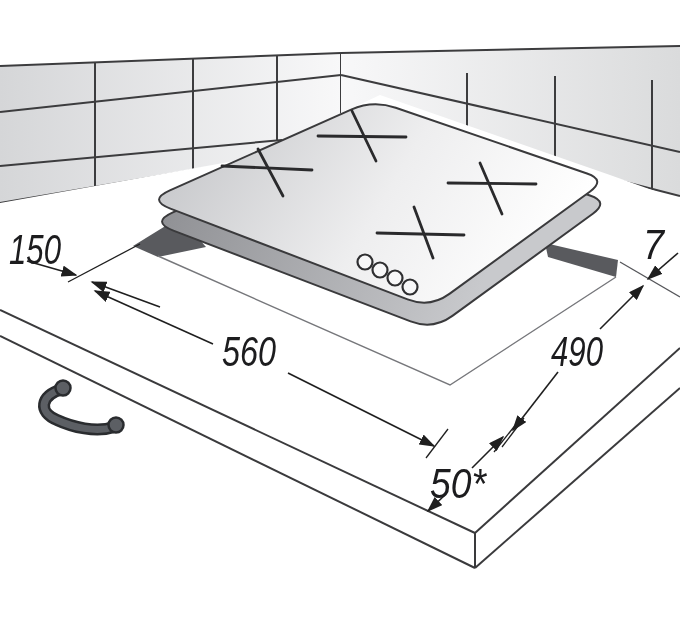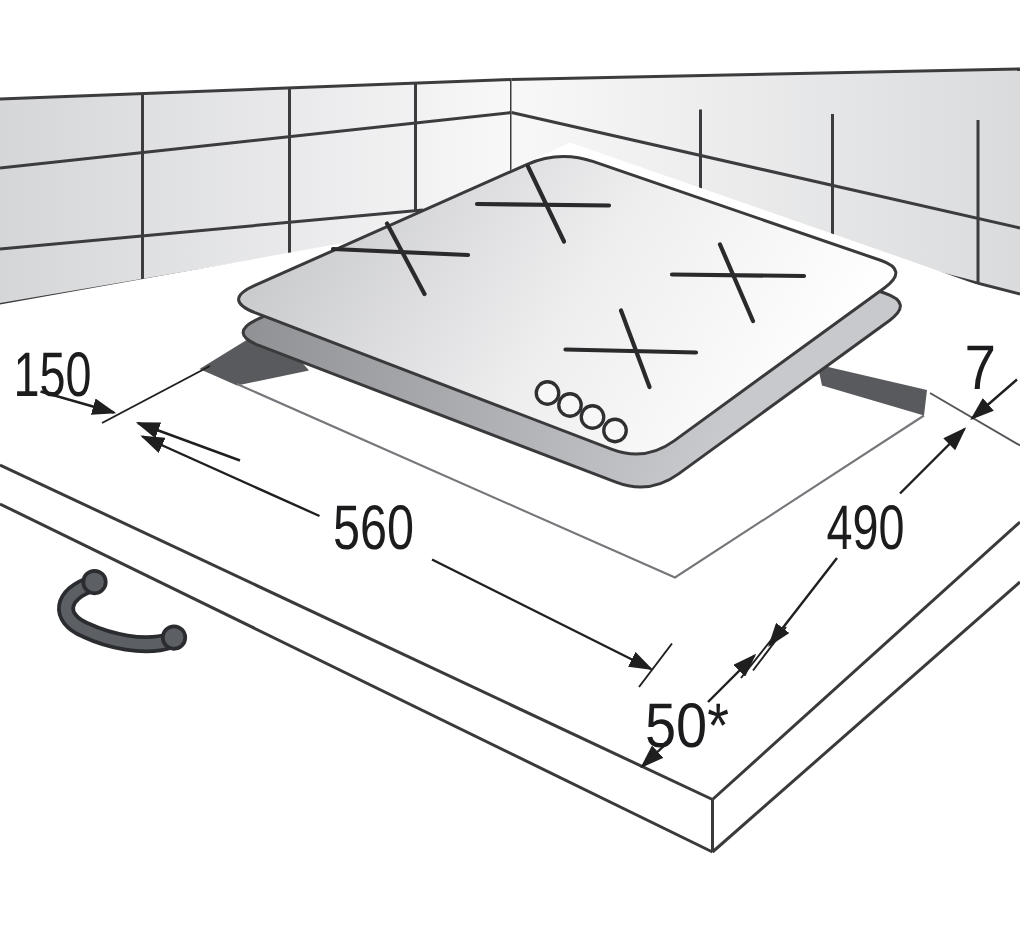--- a/index.html
+++ b/index.html
@@ -1,17 +1,17 @@
 <!DOCTYPE html>
 <html><head>
 <meta charset="utf-8">
 <style>
   html,body{margin:0;padding:0;background:#fff;}
   .stage{position:relative;width:680px;height:630px;background:#ffffff;overflow:hidden;
-         font-family:"Liberation Sans",sans-serif;}
+         font-family:"Liberation Sans",sans-serif;font-style:italic;}
   svg{display:block}
   text.dim{font-family:"Liberation Sans","DejaVu Sans",sans-serif;
            font-size:42px;font-weight:400;fill:#1c1c1e;}
 </style>
 </head>
 <body>
 
 <div class="stage">
 <svg width="680" height="630" viewBox="0 0 680 630">
   <defs>

